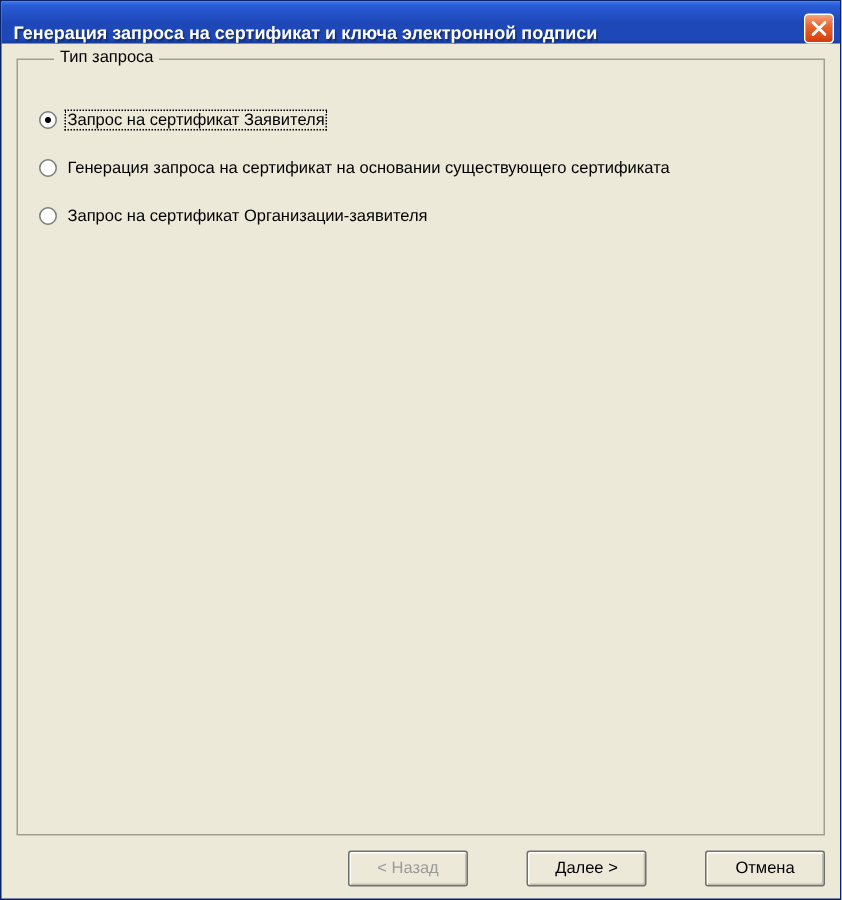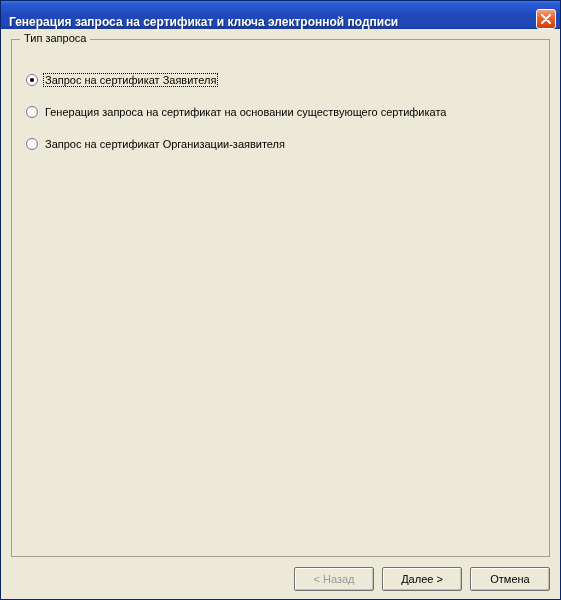--- a/index.html
+++ b/index.html
@@ -60,21 +60,21 @@
   .groupbox {
     border: 1px solid #A0A090;
     position: relative;
     padding: 14px 10px 10px 10px;
     box-sizing: border-box;
     flex: 1;
   }
   .group-legend {
     position: absolute;
     top: -8px;
-    left: 8px;
+    left: 24px;
     background: #ECE9D8;
     padding: 0 4px;
     color: #000;
   }
   .radio-row {
     display: flex;
     align-items: center;
     margin: 20px 0 8px 4px;
   }
   .radio-outer {
@@ -119,20 +119,21 @@
     border-radius: 2px;
     box-shadow: inset 1px 1px 0 #fff, inset -1px -1px 0 #C0C0B0;
     font-family: inherit;
     font-size: 11px;
     padding: 0 10px;
     cursor: pointer;
     color: #000;
     display: inline-flex;
     align-items: center;
     justify-content: center;
+    margin-left: 31px;
   }
   .btn.disabled {
     color: #9A9A9A;
     cursor: default;
   }
 </style>
 </head>
 <body>
 
 <div class="window">

